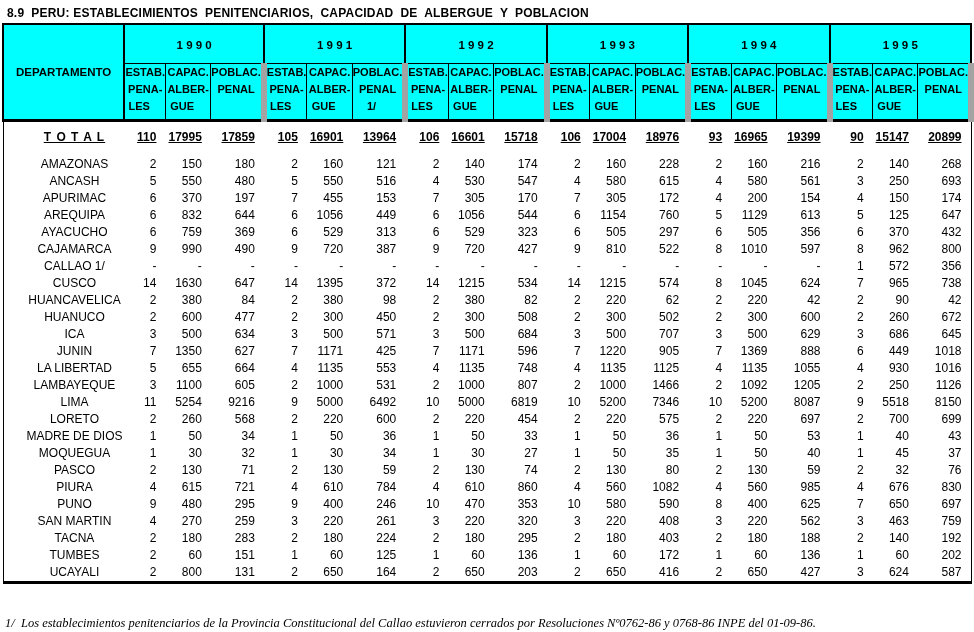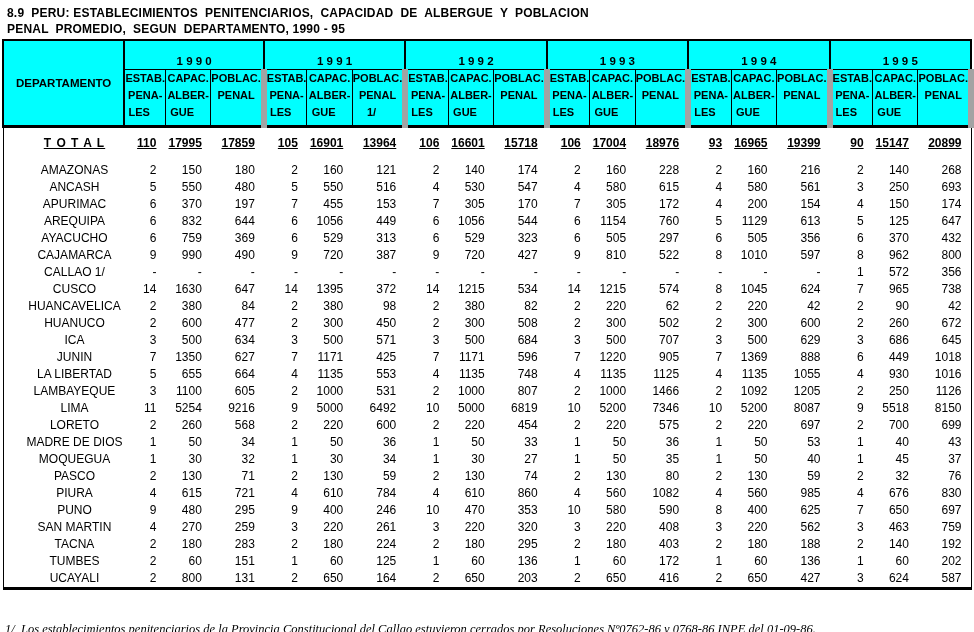--- a/index.html
+++ b/index.html
@@ -15,21 +15,21 @@
     border-collapse:collapse;table-layout:fixed;margin-left:2px;
     border:1px solid #000;border-bottom:3px solid #000;
   }
   th{background:#00FFFF;font-weight:bold;padding:0;}
   .dept-th{
     border:2px solid #000;border-bottom:3px solid #000;
     text-align:left;padding-left:12px;vertical-align:middle;font-size:11.5px;
   }
   .year-th{
     height:26px;border:2px solid #000;border-bottom:1px solid #000;
-    text-align:center;vertical-align:bottom;font-size:11.5px;padding-bottom:2px;
+    text-align:center;vertical-align:bottom;font-size:11.5px;padding-bottom:12px;
   }
   .sub-th{
     border:1px solid #000;border-bottom:3px solid #000;
     vertical-align:top;text-align:center;font-size:11px;line-height:17px;height:55px;
   }
   .sub-th.gs{border-left:2px solid #c2410c;}
   .sub-th.ge{border-right:6px solid #a3a3a3;}
   .sub-th .note-line{text-align:center;padding-right:12px;}
   tbody td{padding:0;font-size:12px;height:17px;line-height:17px;white-space:nowrap;}
   td.dept{padding-left:21px;text-align:center;}
@@ -40,21 +40,21 @@
   tr.spacer-row td{height:8px;line-height:8px;font-size:1px;}
   .footnotes{
     margin:3px 0 0 5px;
     font-family:"Liberation Serif","DejaVu Serif",serif;font-style:italic;
     font-size:12.5px;line-height:14.5px;white-space:pre-wrap;
   }
 </style>
 </head>
 <body>
 
-<div class="title"><div>8.9  PERU: ESTABLECIMIENTOS  PENITENCIARIOS,  CAPACIDAD  DE  ALBERGUE  Y  POBLACION</div><div>PENAL  PROMEDIO,  SEGUN  DEPARTAMENTO, 1990 - 95</div></div>
+<div class="title"><div>8.9  PERU: ESTABLECIMIENTOS  PENITENCIARIOS,  CAPACIDAD  DE  ALBERGUE  Y  POBLACION</div></div>
 
 <table>
   <colgroup id="cols">
       <col style="width: 132px;">
       <col style="width: 40px;">
       <col style="width: 53px;">
       <col style="width: 47px;">
       <col style="width: 40px;">
       <col style="width: 53px;">
       <col style="width: 47px;">

